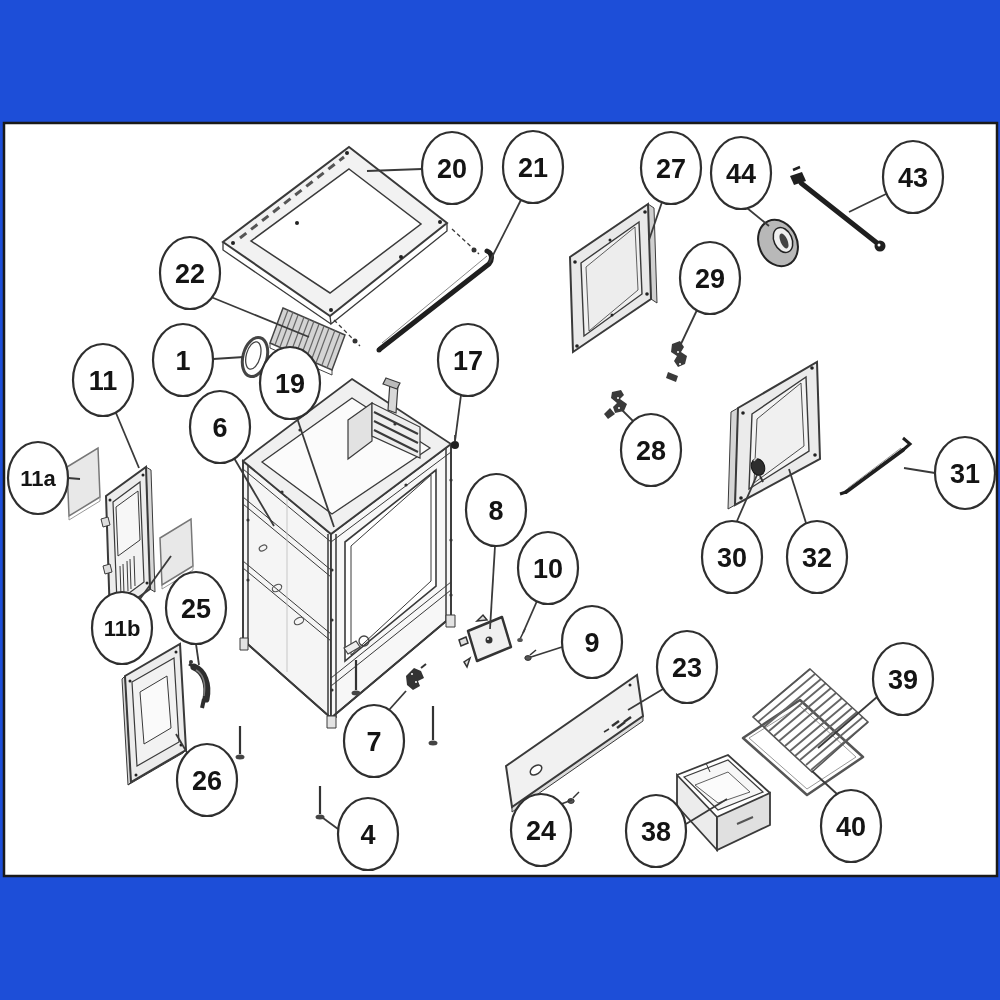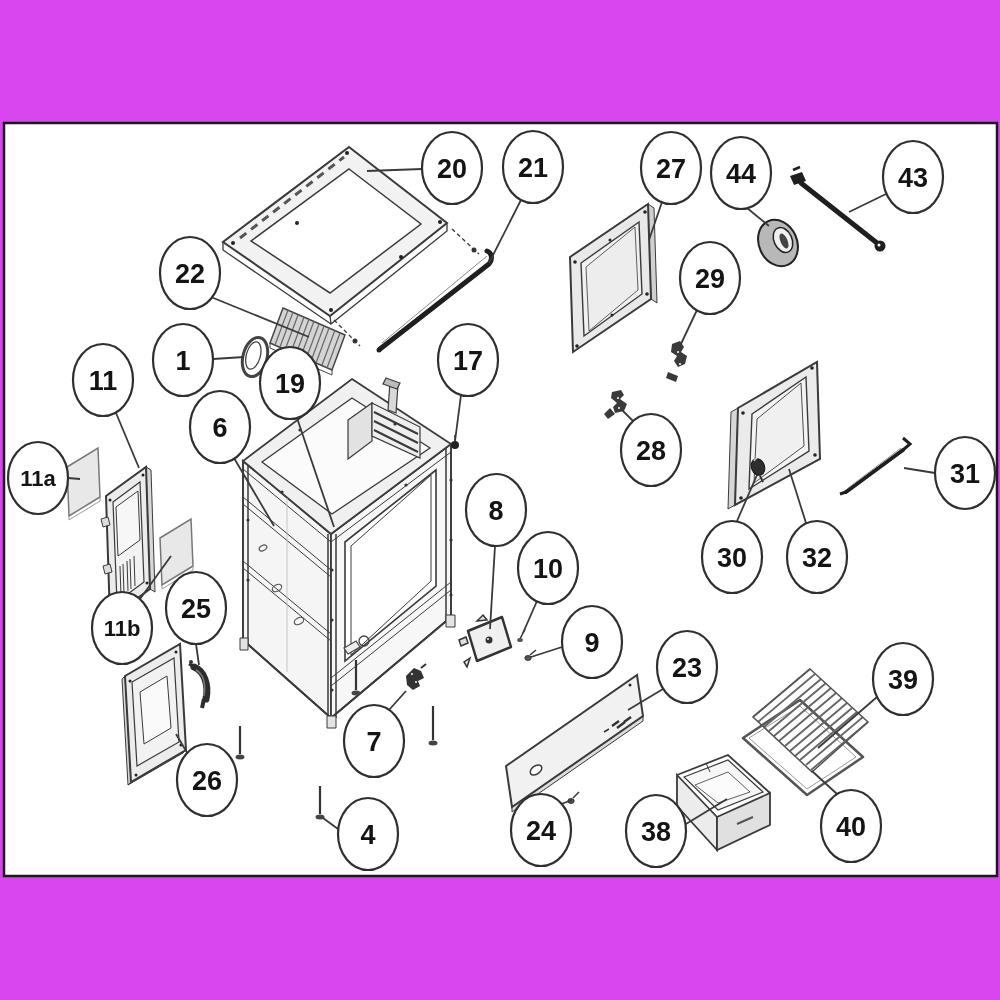--- a/index.html
+++ b/index.html
@@ -1,16 +1,16 @@
 <!DOCTYPE html>
 <html><head>
 <meta charset="utf-8">
 <style>
   html,body{margin:0;padding:0;background:#ffffff;}
-  .stage{position:relative;width:1000px;height:1000px;background:#d946ef;overflow:hidden;
+  .stage{position:relative;width:1000px;height:1000px;background:#1d4ed8;overflow:hidden;
          font-family:"Liberation Sans",sans-serif;}
   .stage svg{position:absolute;left:0;top:0;}
   .callout-text{font-family:"Liberation Sans",sans-serif;font-weight:bold;fill:#141414;}
 </style>
 </head>
 <body>
 
 <div class="stage">
 <svg width="1000" height="1000" viewBox="0 0 1000 1000">
 

